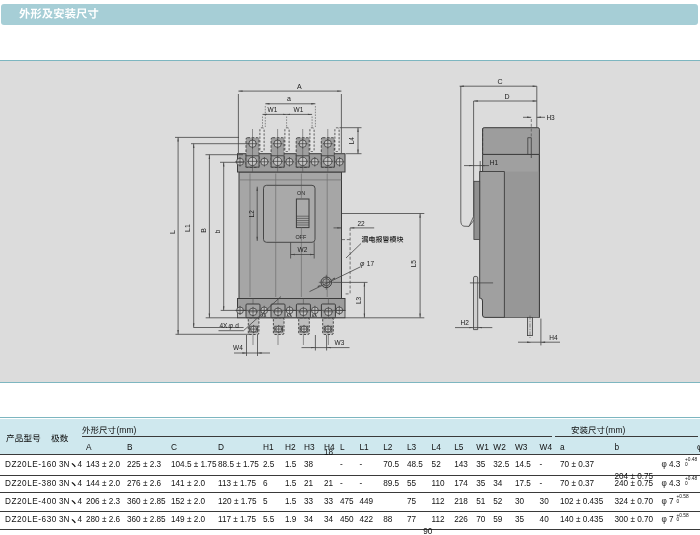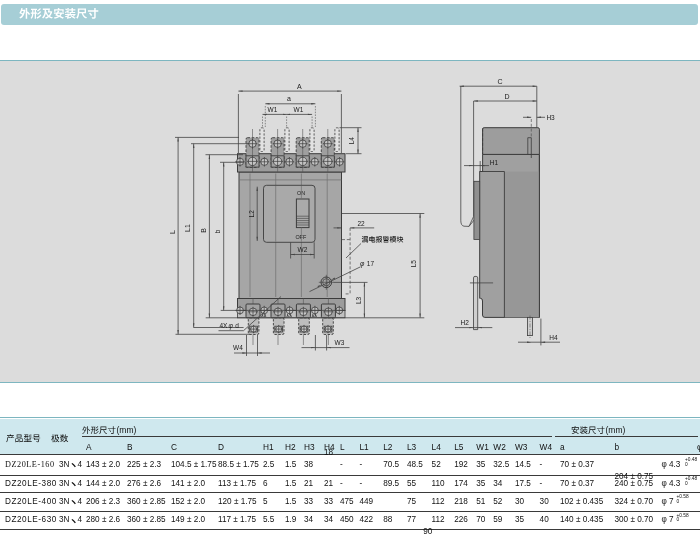--- a/index.html
+++ b/index.html
@@ -356,40 +356,40 @@
     <span class="th" style="left:406.9px;top:443.3px;">L3</span>
     <span class="th" style="left:431.6px;top:443.3px;">L4</span>
     <span class="th" style="left:454.2px;top:443.3px;">L5</span>
     <span class="th" style="left:476.3px;top:443.3px;">W1</span>
     <span class="th" style="left:493.3px;top:443.3px;">W2</span>
     <span class="th" style="left:514.9px;top:443.3px;">W3</span>
     <span class="th" style="left:539.6px;top:443.3px;">W4</span>
     <span class="th" style="left:560px;top:443.3px;">a</span>
     <span class="th" style="left:614.5px;top:443.3px;">b</span>
     <span class="th" style="left:665px;top:443.3px;margin-left:32px;">φ<b>d</b></span>
-    <span class="td" style="left:5px;top:459.6px;letter-spacing:0.55px;font-family:Liberation Serif, serif;">DZ20LE-160</span>
+    <span class="td" style="left:5px;top:459.6px;letter-spacing:0.55px;">DZ20LE-160</span>
     <span class="td" style="left:59px;top:459.6px;">3N</span>
     <svg style="position:absolute;left:69.8px;top:459.1px;" width="10" height="11" viewBox="0 0 10 11">
       <path transform="translate(0.6,7.4) scale(1.7)" d="M2.5 0.5 3.1 -0.0C2.5 -0.7 1.7 -1.5 1.1 -2.0L0.5 -1.5C1.1 -1.0 1.9 -0.2 2.5 0.5Z" fill="#111"></path>
     </svg>
     <span class="td" style="left:77.6px;top:459.6px;">4</span>
     <span class="td" style="left:86px;top:459.6px;">143 ± 2.0</span>
     <span class="td" style="left:127px;top:459.6px;">225 ± 2.3</span>
     <span class="td" style="left:171px;top:459.6px;">104.5 ± 1.75</span>
     <span class="td" style="left:218px;top:459.6px;">88.5 ± 1.75</span>
     <span class="td" style="left:263px;top:459.6px;">2.5</span>
     <span class="td" style="left:285px;top:459.6px;">1.5</span>
     <span class="td" style="left:304px;top:459.6px;">38</span>
     <span class="td" style="left:324px;top:448px;">18</span>
     <span class="td" style="left:340px;top:459.6px;">-</span>
     <span class="td" style="left:359.5px;top:459.6px;">-</span>
     <span class="td" style="left:383.2px;top:459.6px;">70.5</span>
     <span class="td" style="left:406.9px;top:459.6px;">48.5</span>
     <span class="td" style="left:431.6px;top:459.6px;">52</span>
-    <span class="td" style="left:454.2px;top:459.6px;">192</span>
+    <span class="td" style="left:454.2px;top:459.6px;">143</span>
     <span class="td" style="left:476.3px;top:459.6px;">35</span>
     <span class="td" style="left:493.3px;top:459.6px;">32.5</span>
     <span class="td" style="left:514.9px;top:459.6px;">14.5</span>
     <span class="td" style="left:539.6px;top:459.6px;">-</span>
     <span class="td" style="left:560px;top:459.6px;">70 ± 0.37</span>
     <span class="td" style="left:614.5px;top:459.6px;margin-top:12px;">204 ± 0.75</span>
     <span class="td" style="left:661.4px;top:459.6px;">φ 4.3</span>
     <span style="position:absolute;left:685px;top:458.1px;font-size:4.8px;line-height:4.6px;color:#111;">+0.48<br>0</span>
     <span class="td" style="left:5px;top:478.6px;letter-spacing:0.55px;">DZ20LE-380</span>
     <span class="td" style="left:59px;top:478.6px;">3N</span>

